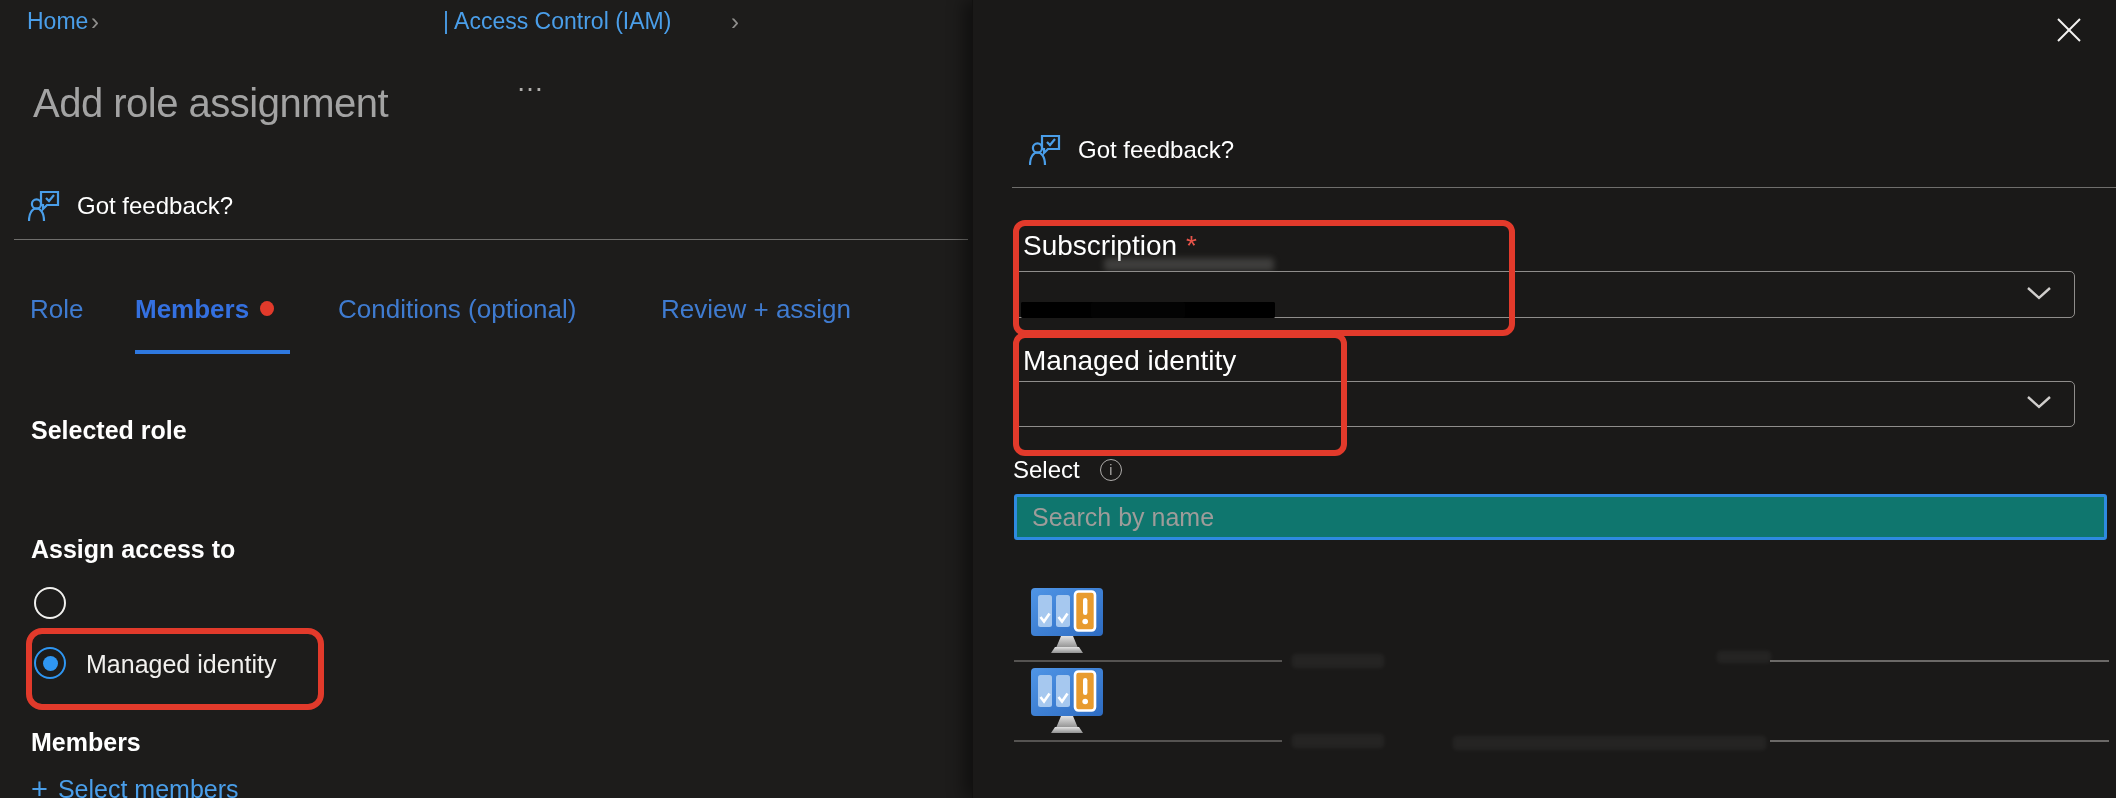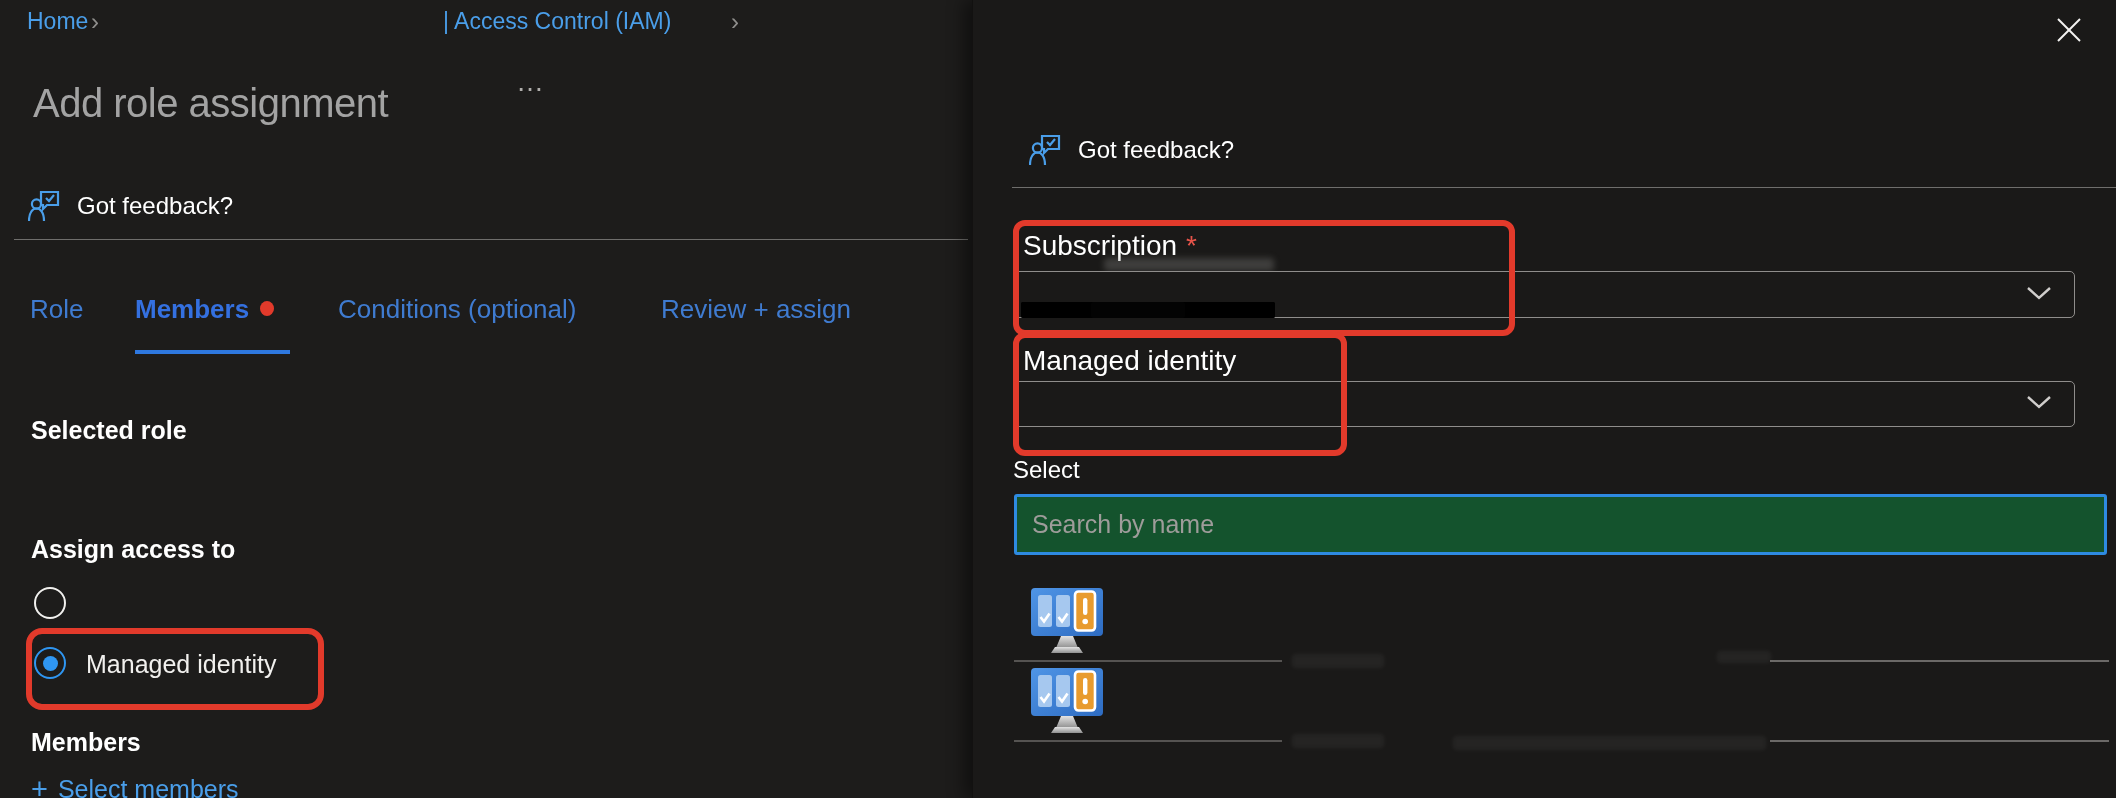--- a/index.html
+++ b/index.html
@@ -73,25 +73,25 @@
               border:1.5px solid #8f8d8b;border-radius:5px;background:#1a1918;cursor:pointer;}
   .select-1{top:271px;}
   .select-2{top:381px;height:46px;}
   .chev-down{position:absolute;right:22px;top:50%;margin-top:-10px;width:26px;height:16px;}
 
   .smudge{position:absolute;pointer-events:none;}
   .smudge-gray{left:131px;top:258px;width:170px;height:13px;background:rgba(150,148,145,.30);filter:blur(3px);border-radius:4px;}
   .redact-black{left:48px;top:302px;width:254px;height:16px;background:#030303;border-radius:2px;
                 box-shadow:inset 70px 0 0 #000, inset -90px 0 0 #000;}
 
-  .select-row{left:40px;top:456px;display:flex;align-items:center;gap:20px;flex-direction:column;}
+  .select-row{left:40px;top:456px;display:flex;align-items:center;gap:20px;}
   .select-lbl{font-size:24px;color:#ffffff;}
   .info-icon{width:22px;height:22px;border:1.5px solid #aeacaa;border-radius:50%;box-sizing:border-box;
              color:#aeacaa;font-size:14px;display:flex;align-items:center;justify-content:center;cursor:pointer;}
-  .search-box{left:41px;top:494px;width:1093px;height:61px;box-sizing:border-box;background:#14532d;
+  .search-box{left:41px;top:494px;width:1093px;height:46px;box-sizing:border-box;background:#0f766e;
               border:3px solid #2e8ae0;border-radius:3px;}
   .search-box input{width:100%;height:100%;background:transparent;border:none;outline:none;
                     font-family:inherit;font-size:25px;color:#cfcdcb;padding:0 0 0 15px;box-sizing:border-box;}
   .search-box input::placeholder{color:#9e9c9a;opacity:1;}
 
   .identity-item{position:absolute;left:41px;width:1093px;height:72px;cursor:pointer;}
   .item-1{top:586px;}
   .item-2{top:666px;}
   .vm-icon{position:absolute;left:16px;top:1px;}
   .row-divider{position:absolute;height:1.5px;}

